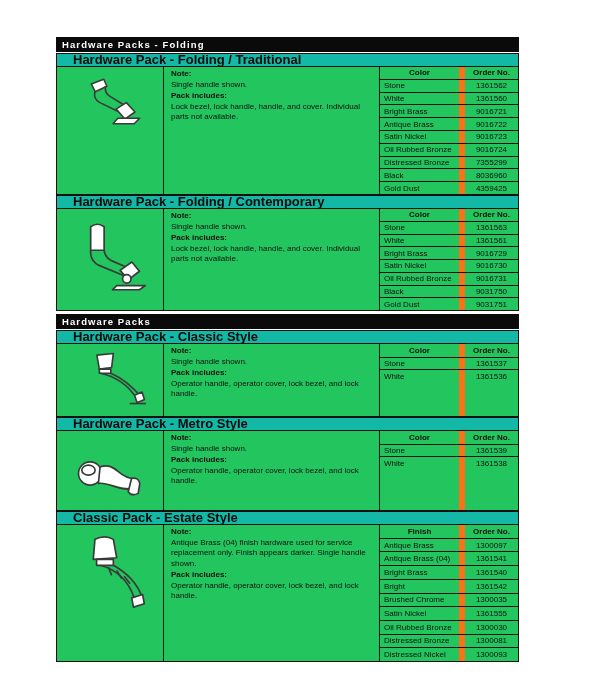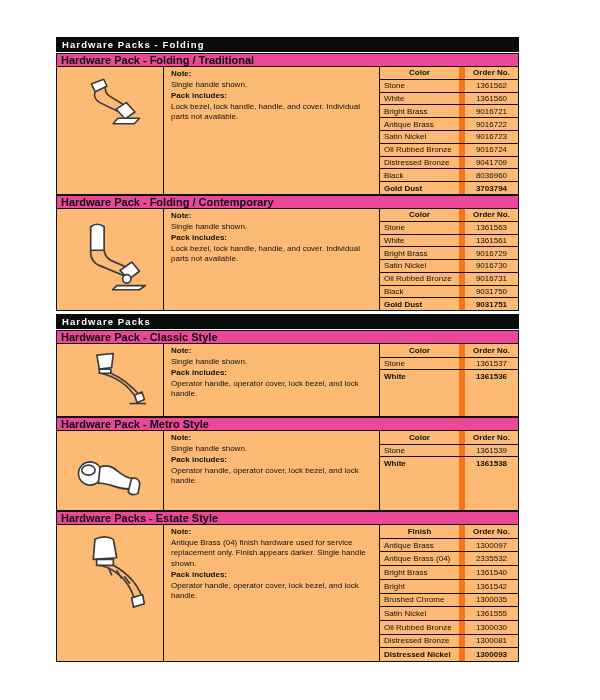--- a/index.html
+++ b/index.html
@@ -13,27 +13,27 @@
   }
   .group-bar{
     background:#0a0a0a;color:#fff;font-weight:bold;
     font-size:9.5px;letter-spacing:1.1px;
     height:15px;line-height:15px;padding-left:6px;
     margin-bottom:1px;
   }
   .group{margin-bottom:0;}
   .group + .group{margin-top:3px;}
   .section-bar{
-    background:#ec4899;border:1px solid #111;
-    font-weight:bold;font-size:11px;color:#0a0a0a;
-    height:12px;line-height:12px;padding-left:4px;
+    background:#14b8a6;border:1px solid #111;
+    font-weight:bold;font-size:13px;color:#0a0a0a;
+    height:12px;line-height:12px;padding-left:16px;
   }
   .section-bar + .content{margin-top:-1px;}
   .content{
-    display:flex;border:1px solid #111;background:#fdba74;
+    display:flex;border:1px solid #111;background:#22c55e;
   }
   .sec-0 .content{height:127px;}
   .sec-1 .content{height:101px;}
   .sec-2 .content{height:72px;}
   .sec-3 .content{height:79px;}
   .sec-4 .content{height:136px;}
   .img-cell{
     width:107px;flex:0 0 107px;border-right:1px solid #111;
     display:flex;align-items:flex-start;justify-content:center;
     padding-top:6px;box-sizing:border-box;
@@ -51,21 +51,21 @@
     display:flex;flex-direction:column;box-sizing:border-box;
     font-size:8px;
   }
   .nrow{display:flex;flex:0 0 auto;height:12.6px;align-items:center;box-sizing:border-box;}
   .nrow + .nrow{border-top:1px solid #111;}
   .nhead{font-weight:bold;}
   .nhead .c1,.nhead .c2{text-align:center;}
   .c1{flex:0 0 79px;width:79px;padding-left:4px;box-sizing:border-box;align-self:stretch;display:flex;align-items:center;}
   .c2{flex:1 1 auto;border-left:6px solid #f97316;text-align:center;align-self:stretch;display:flex;align-items:center;justify-content:center;}
   .nhead .c1{padding-left:0;justify-content:center;}
-  .ntable .nrow:last-child{flex:1 1 auto;font-weight:bold;}
+  .ntable .nrow:last-child{flex:1 1 auto;}
   .ntable:not(.fill) .nrow:last-child{align-items:flex-start;}
   .ntable:not(.fill) .nrow:last-child .c1,
   .ntable:not(.fill) .nrow:last-child .c2{align-items:flex-start;padding-top:2px;}
   .ntable.fill .nrow{flex:1 1 auto;height:auto;}
 </style>
 </head>
 <body>
 
 <div id="doc">
     <div class="group">
@@ -114,29 +114,29 @@
             <div class="nrow">
     <div class="c1">Satin Nickel</div>
     <div class="c2">9016723</div>
   </div>
             <div class="nrow">
     <div class="c1">Oil Rubbed Bronze</div>
     <div class="c2">9016724</div>
   </div>
             <div class="nrow">
     <div class="c1">Distressed Bronze</div>
-    <div class="c2">9041709</div>
+    <div class="c2">7355299</div>
   </div>
             <div class="nrow">
     <div class="c1">Black</div>
     <div class="c2">8036960</div>
   </div>
             <div class="nrow">
     <div class="c1">Gold Dust</div>
-    <div class="c2">3703794</div>
+    <div class="c2">4359425</div>
   </div>
           </div>
     </div>
   </div>
       <div class="section sec-1">
     <div class="section-bar">Hardware Pack - Folding / Contemporary</div>
     <div class="content">
       <div class="img-cell">
             <svg width="84" height="84" viewBox="0 0 100 100" fill="none" stroke="#3a3a3a" stroke-width="2" stroke-linejoin="round">
               <path fill="#fff" d="M27,14 q8,-6 16,0 l0,28 -16,0 Z"></path>
@@ -260,21 +260,21 @@
     <div class="c2">1361539</div>
   </div>
             <div class="nrow">
     <div class="c1">White</div>
     <div class="c2">1361538</div>
   </div>
           </div>
     </div>
   </div>
       <div class="section sec-4">
-    <div class="section-bar">Hardware Packs - Estate Style</div>
+    <div class="section-bar">Classic Pack - Estate Style</div>
     <div class="content">
       <div class="img-cell">
             <svg width="84" height="92" viewBox="0 0 100 110" fill="none" stroke="#3a3a3a" stroke-width="2" stroke-linejoin="round">
               <path fill="#fff" d="M32,10 q12,-6 22,0 l4,22 -28,2 Z"></path>
               <path fill="#fff" d="M34,34 h20 v7 h-20 Z"></path>
               <path d="M38,41 C58,46 72,60 79,80"></path>
               <path d="M54,41 C70,50 82,62 88,78"></path>
               <path d="M48,43 l4,10 M58,47 l6,10 M67,54 l7,9"></path>
               <path fill="#fff" d="M76,80 l13,-4 2,11 -13,4 Z"></path>
             </svg>
@@ -291,21 +291,21 @@
         <div class="nrow nhead">
           <div class="c1">Finish</div>
           <div class="c2">Order No.</div>
         </div>
       <div class="nrow">
     <div class="c1">Antique Brass</div>
     <div class="c2">1300097</div>
   </div>
             <div class="nrow">
     <div class="c1">Antique Brass (04)</div>
-    <div class="c2">2335532</div>
+    <div class="c2">1361541</div>
   </div>
             <div class="nrow">
     <div class="c1">Bright Brass</div>
     <div class="c2">1361540</div>
   </div>
             <div class="nrow">
     <div class="c1">Bright</div>
     <div class="c2">1361542</div>
   </div>
             <div class="nrow">

